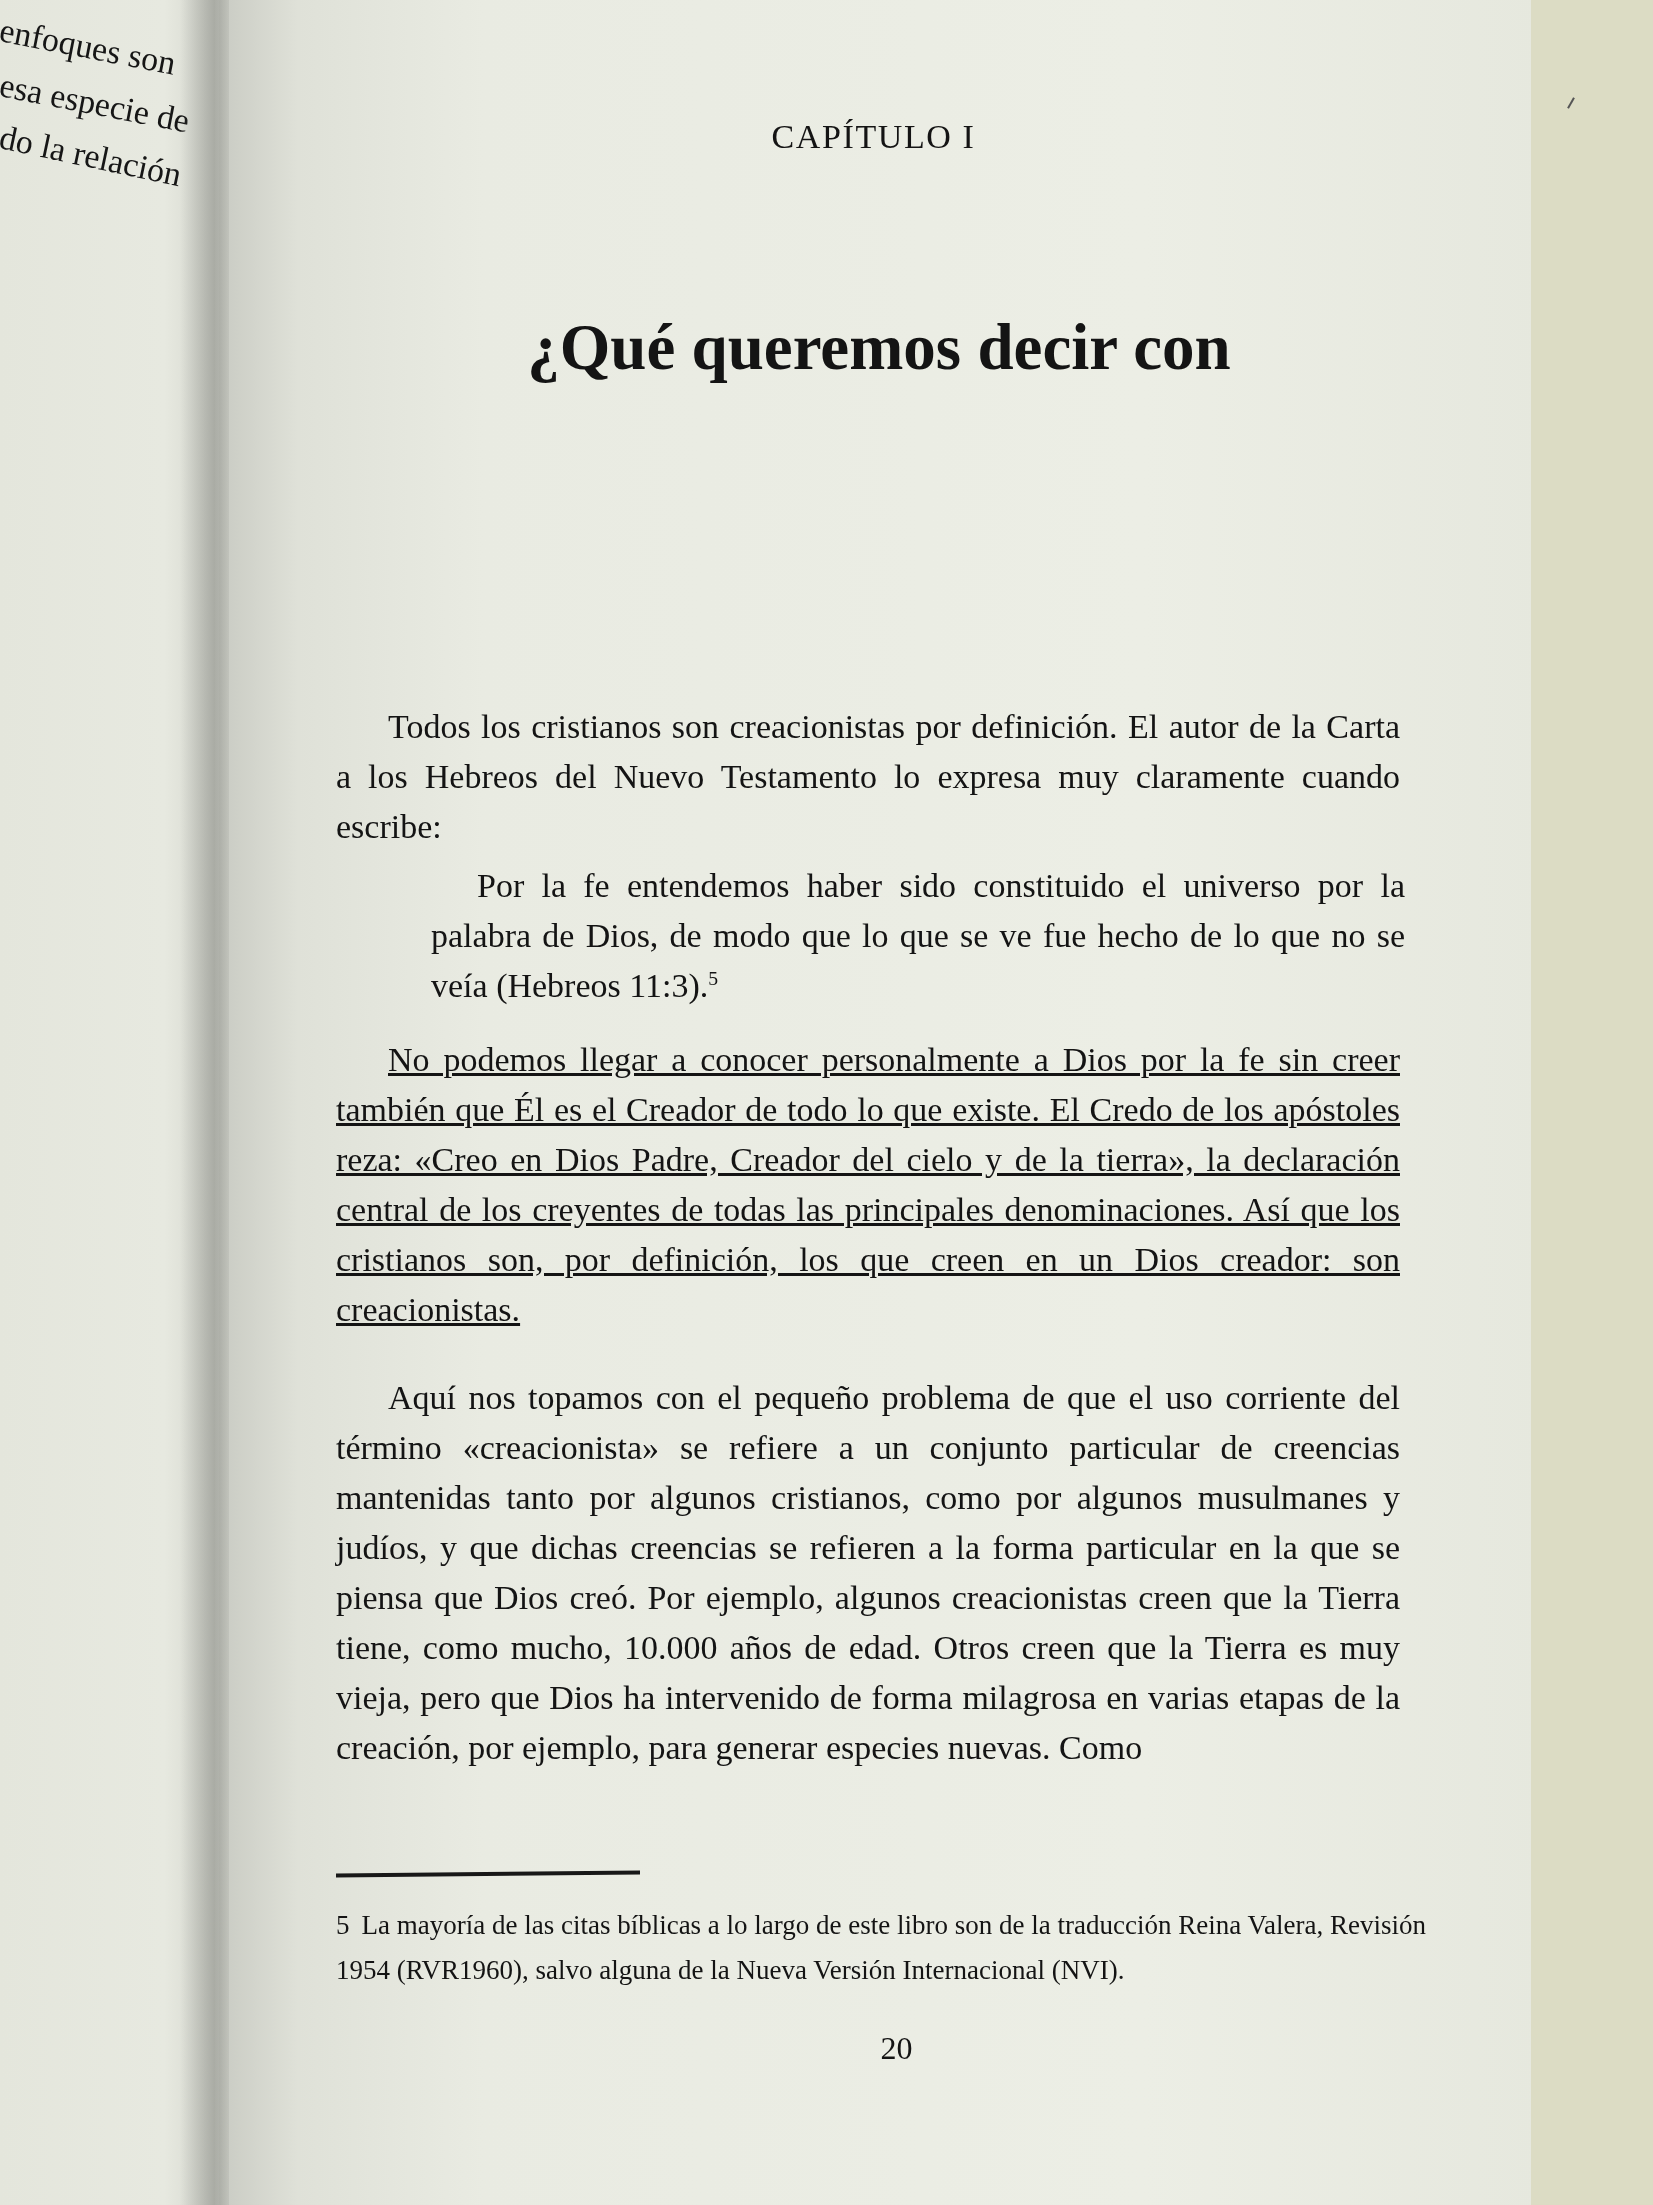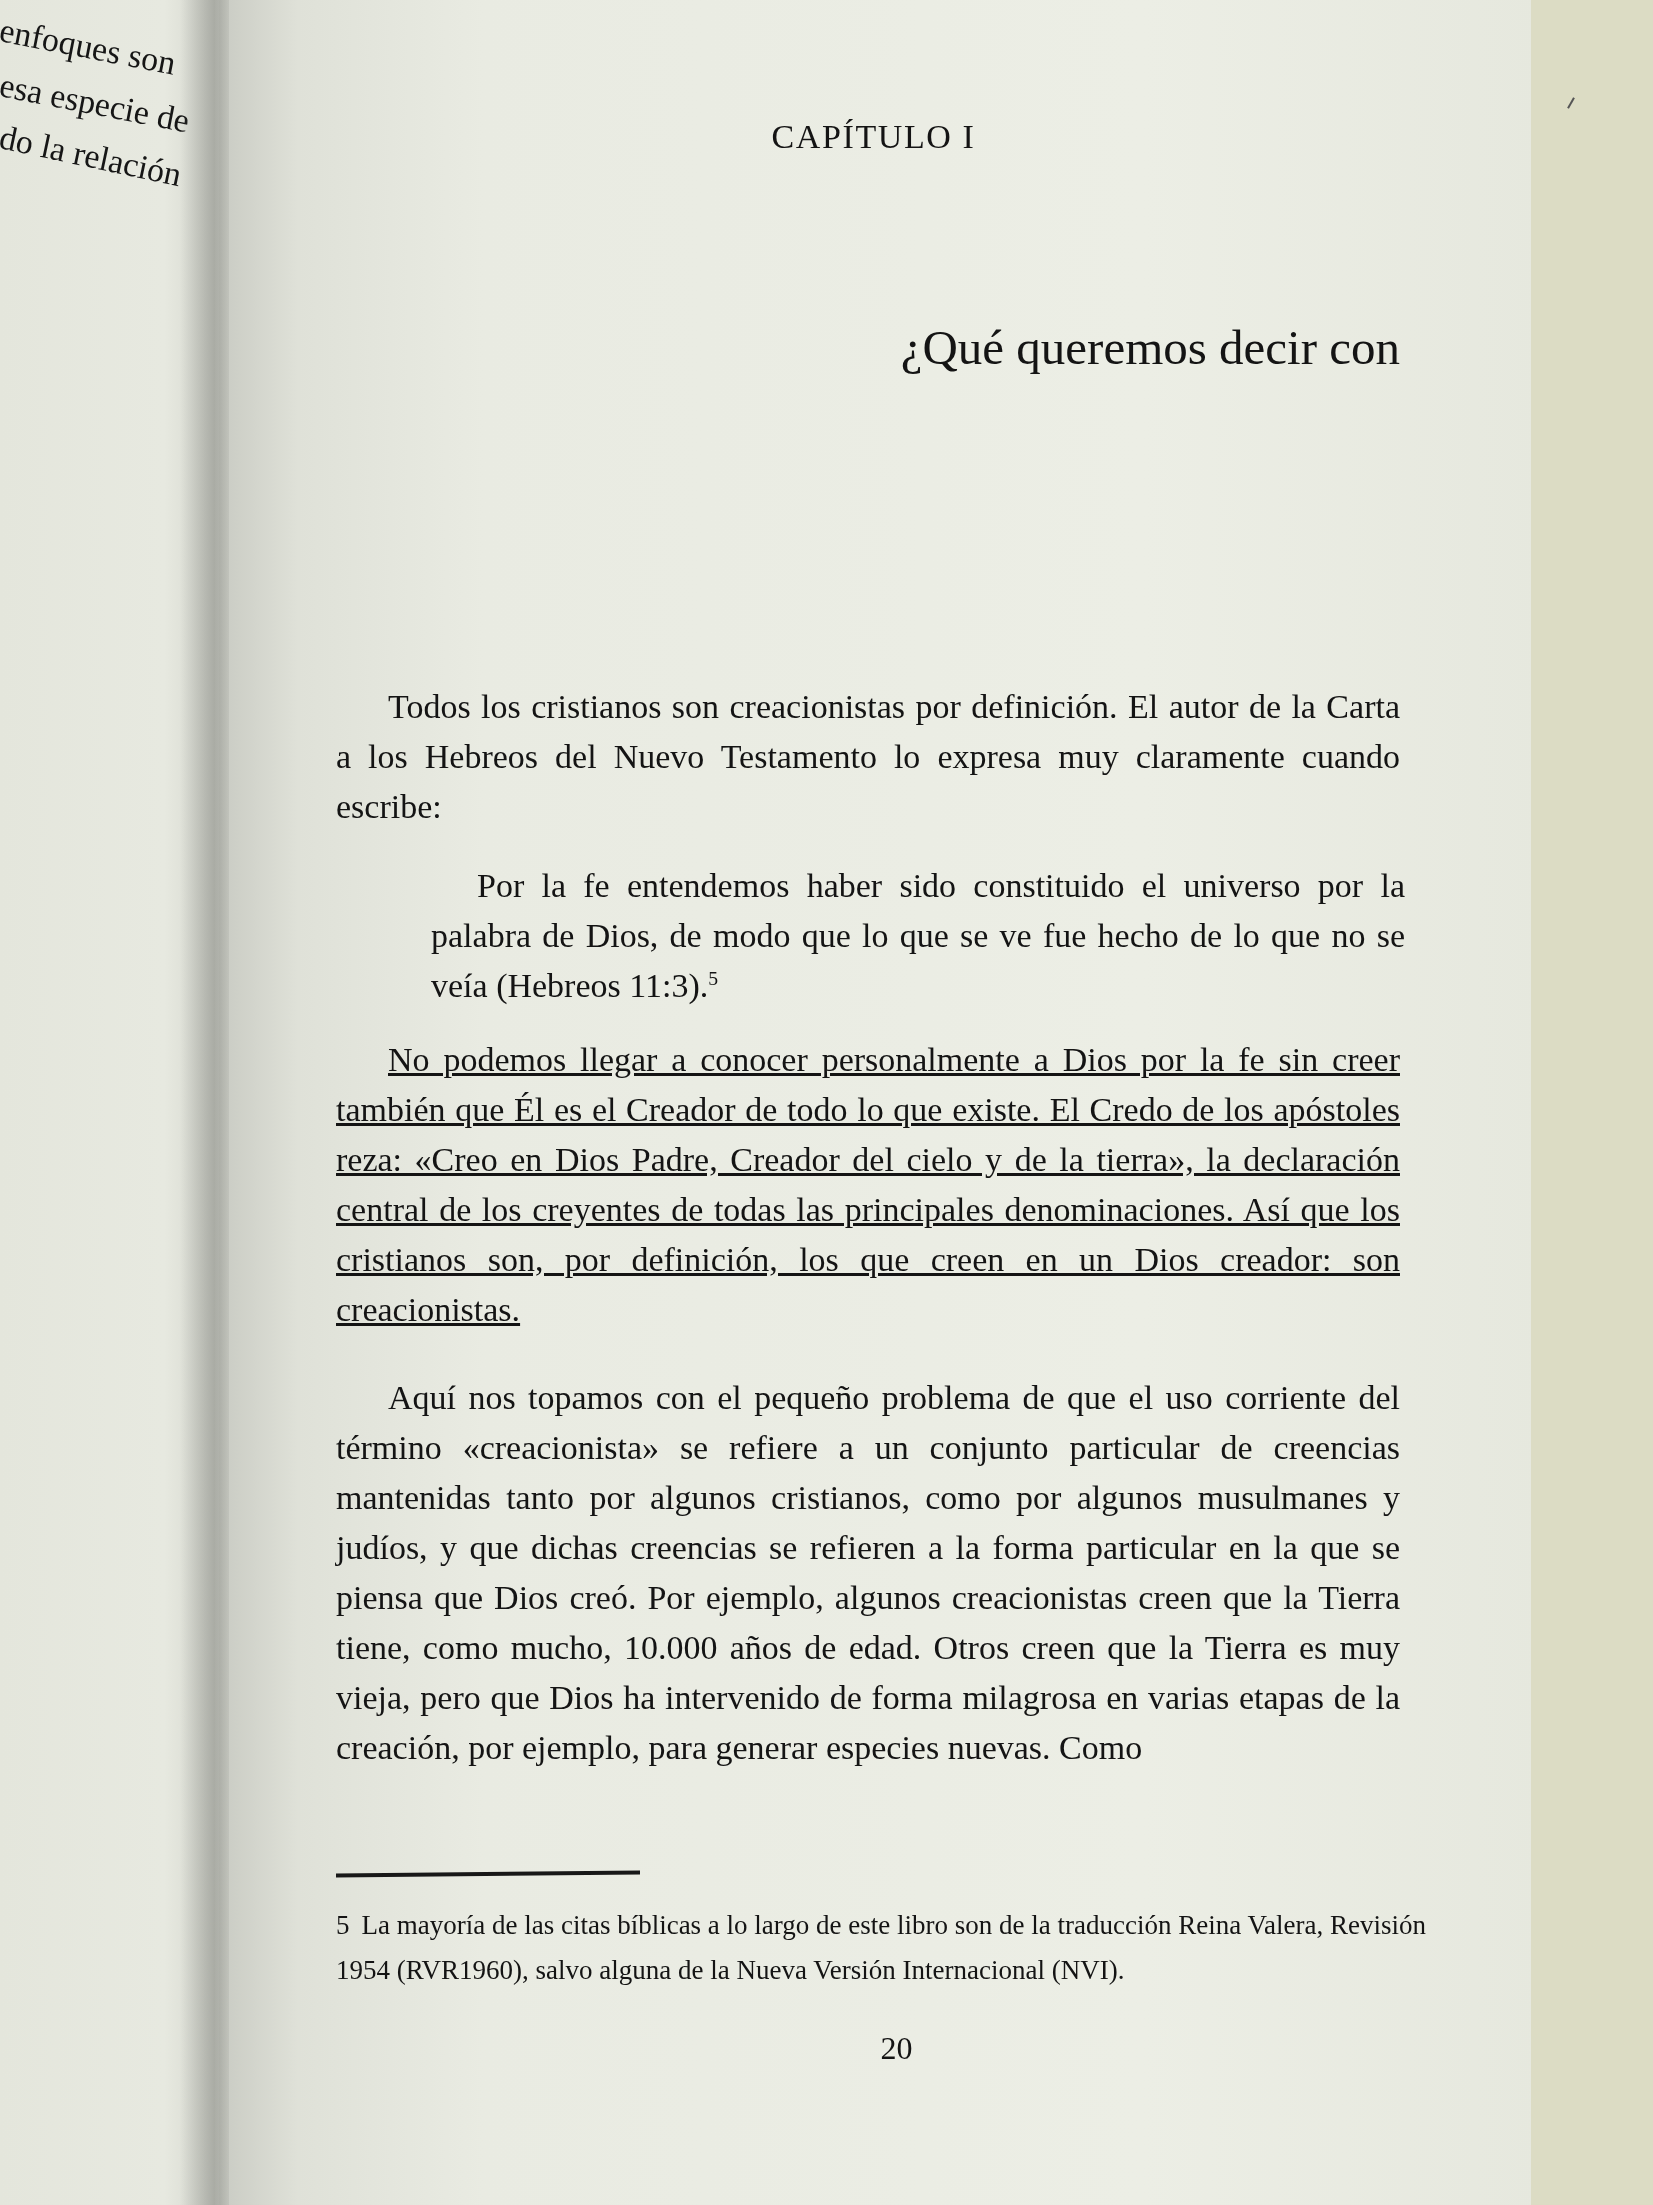--- a/index.html
+++ b/index.html
@@ -74,38 +74,38 @@
       font-size: 34px;
       letter-spacing: 1.6px;
       padding-left: 11px;
       box-sizing: border-box;
     }
     .chapter-title {
       position: absolute;
       left: 0;
       top: 295px;
       width: 1064px;
-      text-align: right;
-      font-size: 49px;
-      font-weight: normal;
+      text-align: center;
+      font-size: 65px;
+      font-weight: bold;
       line-height: 105px;
       padding-left: 22px;
       box-sizing: border-box;
     }
     .para {
       position: absolute;
       left: 0;
       width: 1064px;
       font-size: 34px;
       line-height: 50px;
       text-align: justify;
       hyphens: none;
     }
     .para .indent { display: inline-block; width: 52px; }
-    .p1 { top: 682px; }
+    .p1 { top: 702px; }
     .quote {
       position: absolute;
       left: 52px;
       top: 861px;
       width: 974px;
       font-size: 34px;
       line-height: 50px;
       text-align: justify;
       margin-left: 43px;
     }

